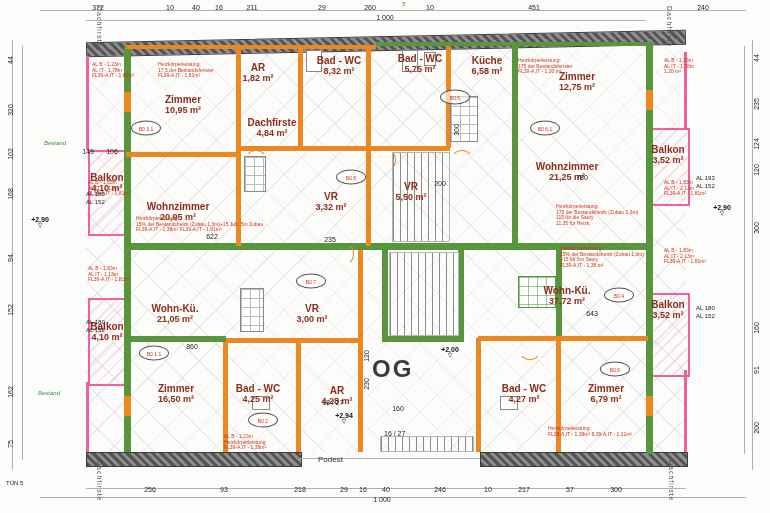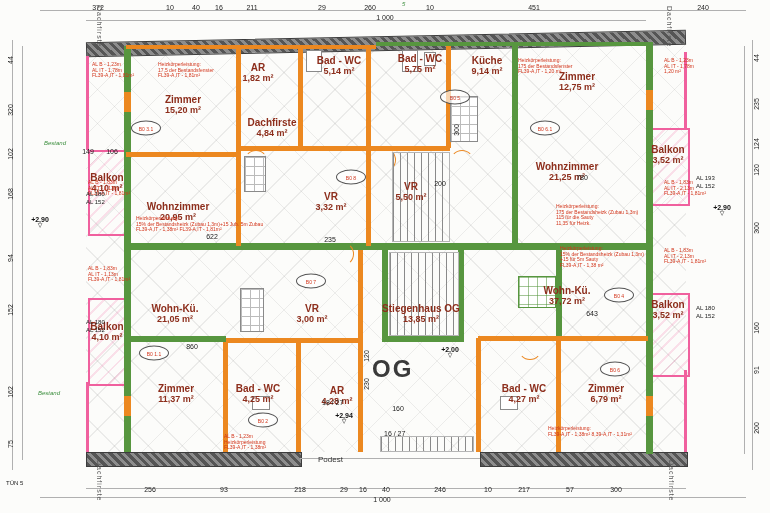--- a/index.html
+++ b/index.html
@@ -123,41 +123,41 @@
   <div class="fx grid" style="left:450px;top:96px;width:26px;height:44px"></div>
   <div class="fx g" style="left:518px;top:276px;width:36px;height:30px"></div>
   <div class="fx grid" style="left:244px;top:156px;width:20px;height:34px"></div>
   <div class="fx grid" style="left:240px;top:288px;width:22px;height:42px"></div>
   <div class="fx" style="left:252px;top:396px;width:16px;height:12px"></div>
   <div class="fx" style="left:500px;top:396px;width:16px;height:12px"></div>
 
   <div id="labels">
       <div class="room" style="left: 183px; top: 105px;">
         <div class="rn">Zimmer</div>
-        <div class="ra">15,20 m²</div>
+        <div class="ra">10,95 m²</div>
       </div>
       <div class="room" style="left: 272px; top: 128px;">
         <div class="rn">Dachfirste</div>
         <div class="ra">4,84 m²</div>
       </div>
       <div class="room" style="left: 258px; top: 73px;">
         <div class="rn">AR</div>
         <div class="ra">1,82 m²</div>
       </div>
       <div class="room" style="left: 339px; top: 66px;">
         <div class="rn">Bad - WC</div>
-        <div class="ra">5,14 m²</div>
+        <div class="ra">8,32 m²</div>
       </div>
       <div class="room" style="left: 420px; top: 64px;">
         <div class="rn">Bad - WC</div>
         <div class="ra">5,75 m²</div>
       </div>
       <div class="room" style="left: 487px; top: 66px;">
         <div class="rn">Küche</div>
-        <div class="ra">9,14 m²</div>
+        <div class="ra">6,58 m²</div>
       </div>
       <div class="room" style="left: 577px; top: 82px;">
         <div class="rn">Zimmer</div>
         <div class="ra">12,75 m²</div>
       </div>
       <div class="room" style="left: 107px; top: 183px;">
         <div class="rn">Balkon</div>
         <div class="ra">4,10 m²</div>
       </div>
       <div class="room" style="left: 178px; top: 212px;">
@@ -181,39 +181,35 @@
         <div class="ra">3,52 m²</div>
       </div>
       <div class="room" style="left: 175px; top: 314px;">
         <div class="rn">Wohn-Kü.</div>
         <div class="ra">21,05 m²</div>
       </div>
       <div class="room" style="left: 312px; top: 314px;">
         <div class="rn">VR</div>
         <div class="ra">3,00 m²</div>
       </div>
-      <div class="room" style="left: 421px; top: 314px;">
-        <div class="rn">Stiegenhaus OG</div>
-        <div class="ra">13,85 m²</div>
-      </div>
       <div class="room" style="left: 567px; top: 296px;">
         <div class="rn">Wohn-Kü.</div>
         <div class="ra">37,72 m²</div>
       </div>
       <div class="room" style="left: 107px; top: 332px;">
         <div class="rn">Balkon</div>
         <div class="ra">4,10 m²</div>
       </div>
       <div class="room" style="left: 668px; top: 310px;">
         <div class="rn">Balkon</div>
         <div class="ra">3,52 m²</div>
       </div>
       <div class="room" style="left: 176px; top: 394px;">
         <div class="rn">Zimmer</div>
-        <div class="ra">11,37 m²</div>
+        <div class="ra">16,50 m²</div>
       </div>
       <div class="room" style="left: 258px; top: 394px;">
         <div class="rn">Bad - WC</div>
         <div class="ra">4,25 m²</div>
       </div>
       <div class="room" style="left: 337px; top: 396px;">
         <div class="rn">AR</div>
         <div class="ra">4,28 m²</div>
       </div>
       <div class="room" style="left: 524px; top: 394px;">

